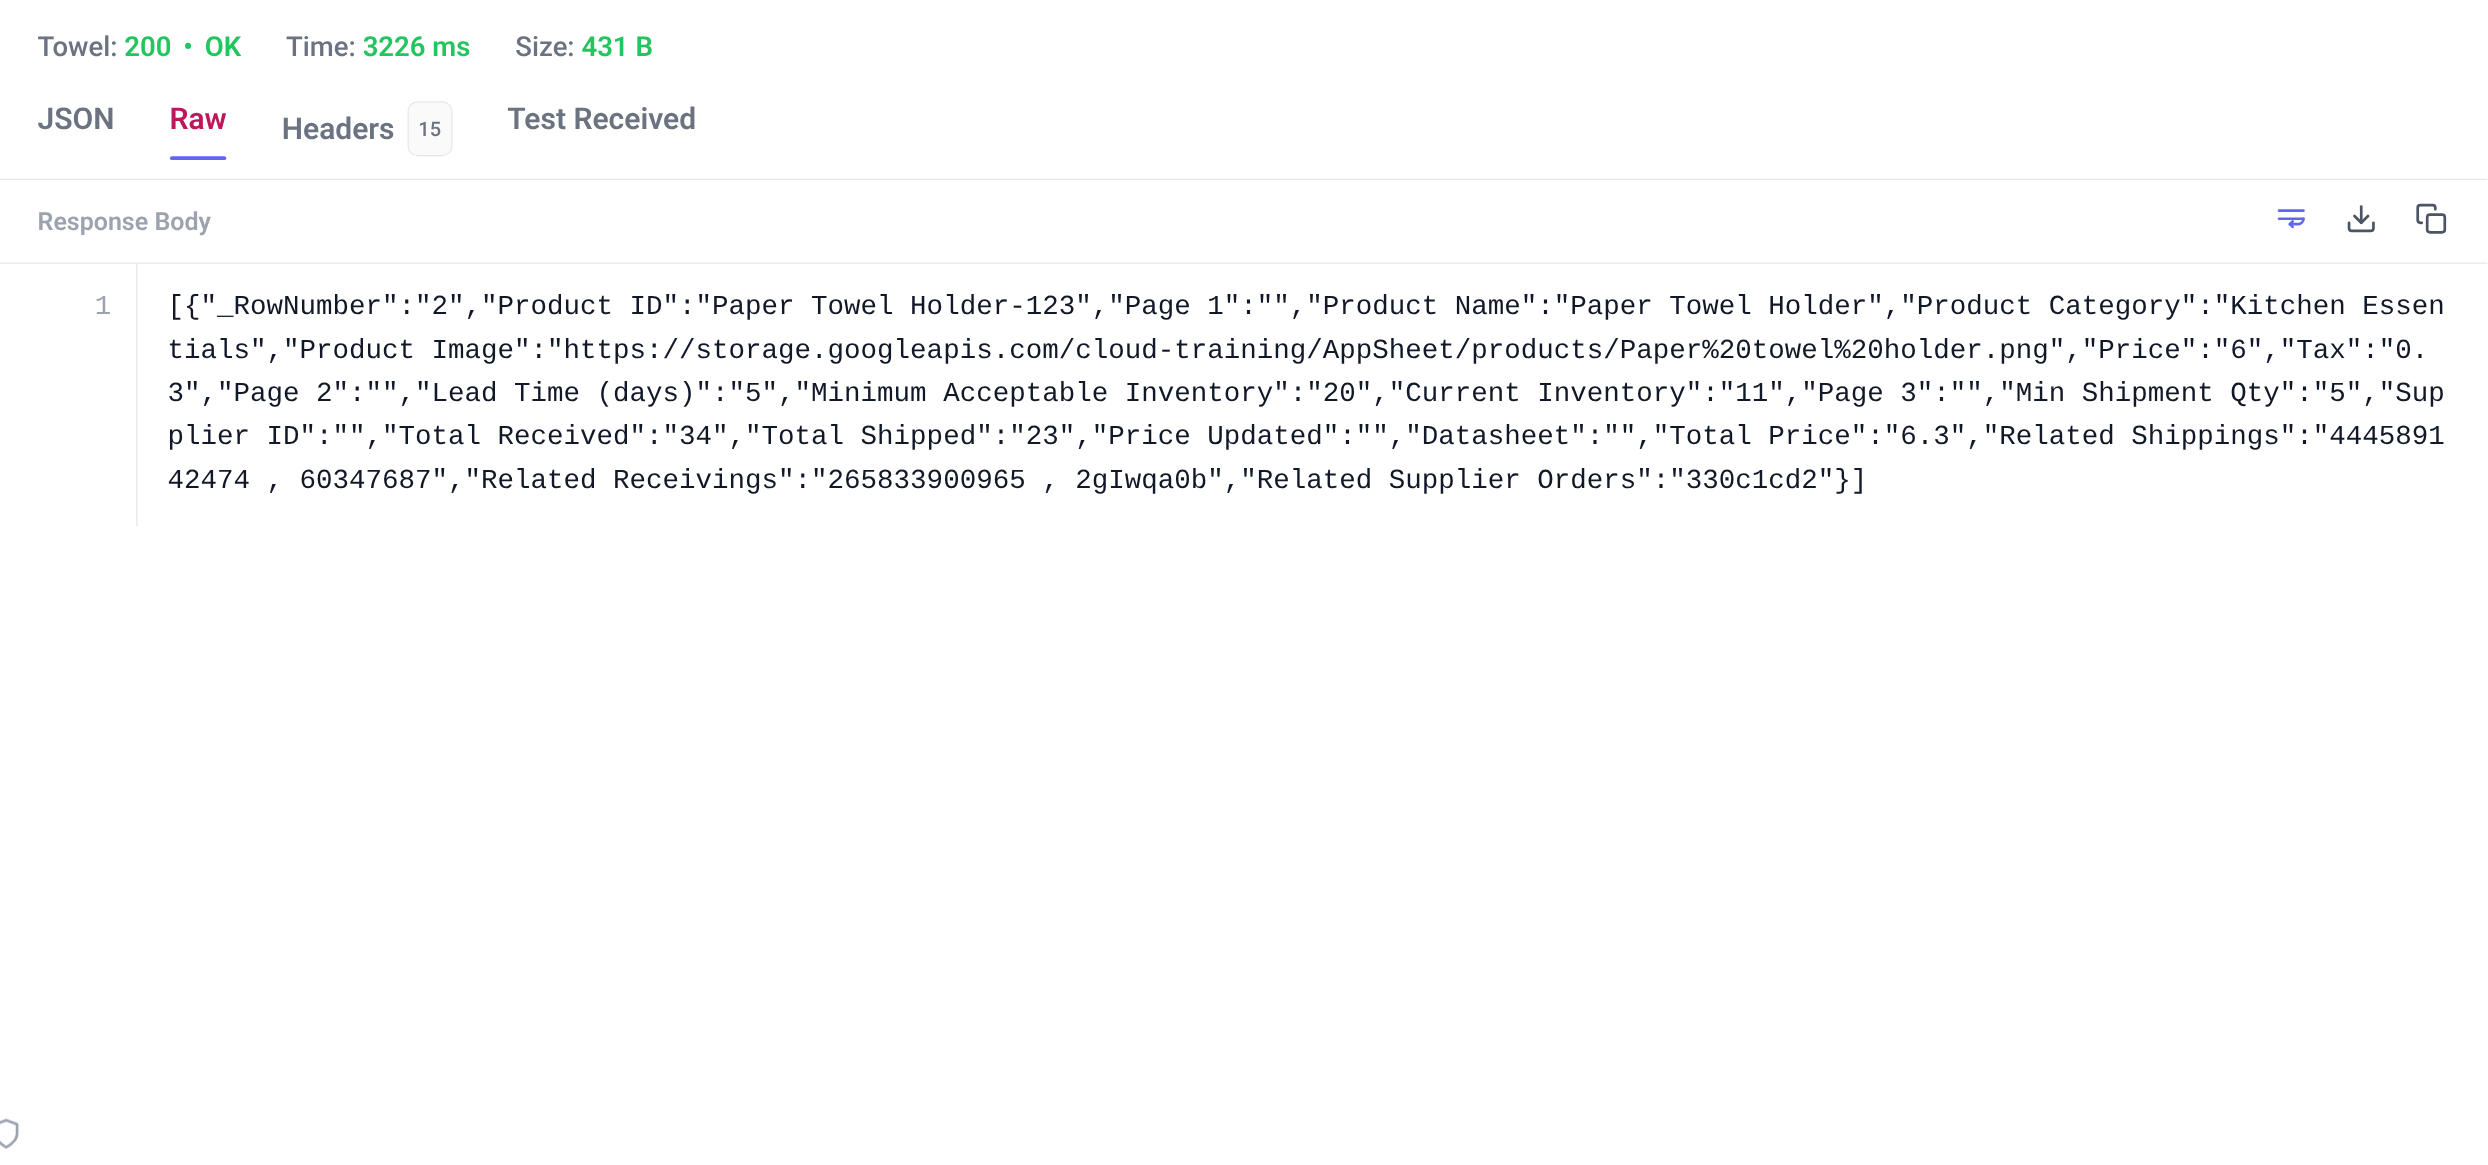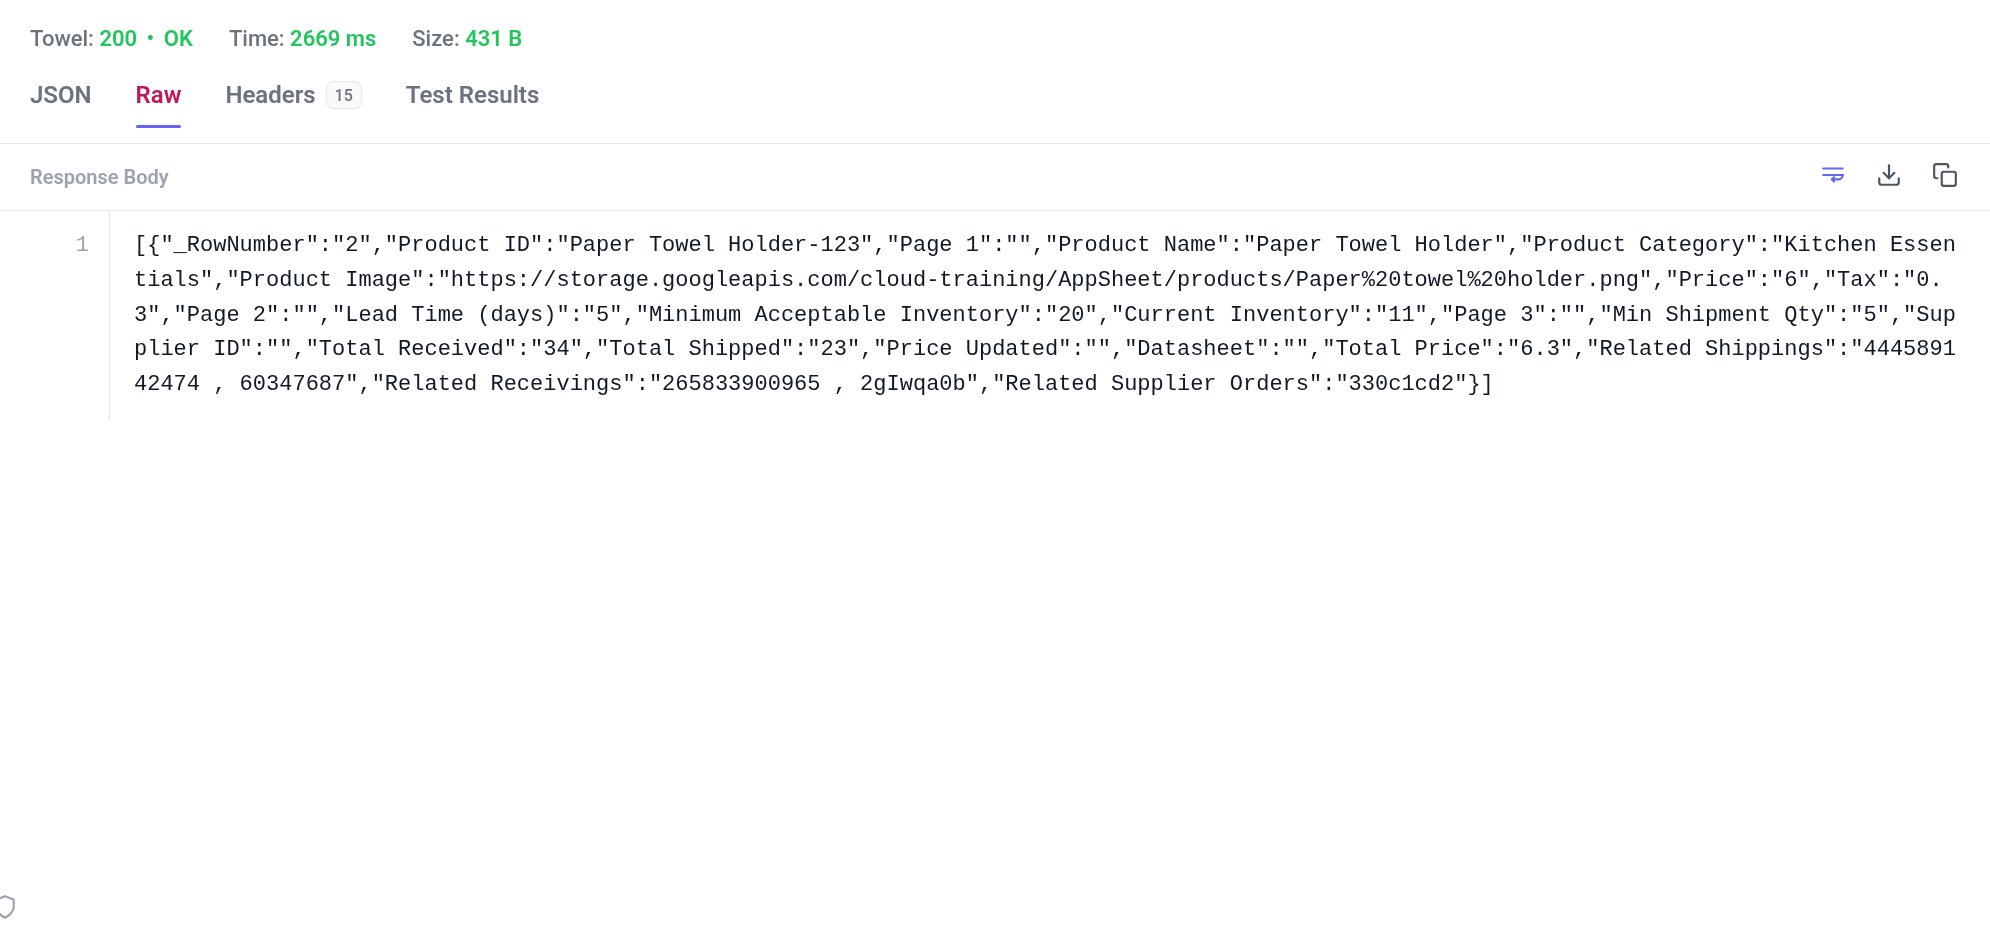--- a/index.html
+++ b/index.html
@@ -19,21 +19,21 @@
     font-size: 22px;
     font-weight: 500;
   }
   .status-bar .label { color: #6b7280; }
   .status-bar .value-green { color: #22c55e; font-weight: 600; text-align: right; }
   .status-bar .dot { color: #22c55e; margin: 0 4px; }
 
   .tabs {
     display: flex;
     gap: 44px;
-    padding: 10px 30px 16px 30px;
+    padding: 10px 30px 0 30px;
     border-bottom: 1px solid #e5e7eb;
     align-items: flex-start;
   }
   .tab {
     font-size: 24px;
     font-weight: 600;
     color: #6b7280;
     padding-bottom: 18px;
     cursor: pointer;
     position: relative;
@@ -50,21 +50,21 @@
     left: 0; right: 0; bottom: -1px;
     height: 3px;
     background: #6366f1;
     border-radius: 2px;
   }
   .badge {
     display: inline-flex;
     align-items: center;
     justify-content: center;
     min-width: 34px;
-    height: 28px;
+    height: 44px;
     padding: 0 8px;
     border: 1px solid #e5e7eb;
     border-radius: 8px;
     font-size: 16px;
     font-weight: 500;
     color: #6b7280;
     background: #fafafa;
   }
 
   .body-header {
@@ -133,36 +133,36 @@
 
 <div class="status-bar">
   <div>
     <span class="label">Towel:</span>
     <span class="value-green">200</span>
     <span class="dot">•</span>
     <span class="value-green">OK</span>
   </div>
   <div>
     <span class="label">Time:</span>
-    <span class="value-green">2669 ms</span>
+    <span class="value-green">3226 ms</span>
   </div>
   <div>
     <span class="label">Size:</span>
     <span class="value-green">431 B</span>
   </div>
 </div>
 
 <div class="tabs">
   <div class="tab">JSON</div>
   <div class="tab active">Raw</div>
   <div class="tab">
     <span>Headers</span>
     <span class="badge">15</span>
   </div>
-  <div class="tab">Test Results</div>
+  <div class="tab">Test Received</div>
 </div>
 
 <div class="body-header">
   <div class="body-title">Response Body</div>
   <div class="body-actions">
     <div class="icon-btn indigo">
       <span>
         <svg viewBox="0 0 24 24" fill="none" stroke="currentColor" stroke-width="2" stroke-linecap="round" stroke-linejoin="round">
           <line x1="3" y1="6" x2="21" y2="6"></line>
           <line x1="3" y1="12" x2="21" y2="12"></line>

